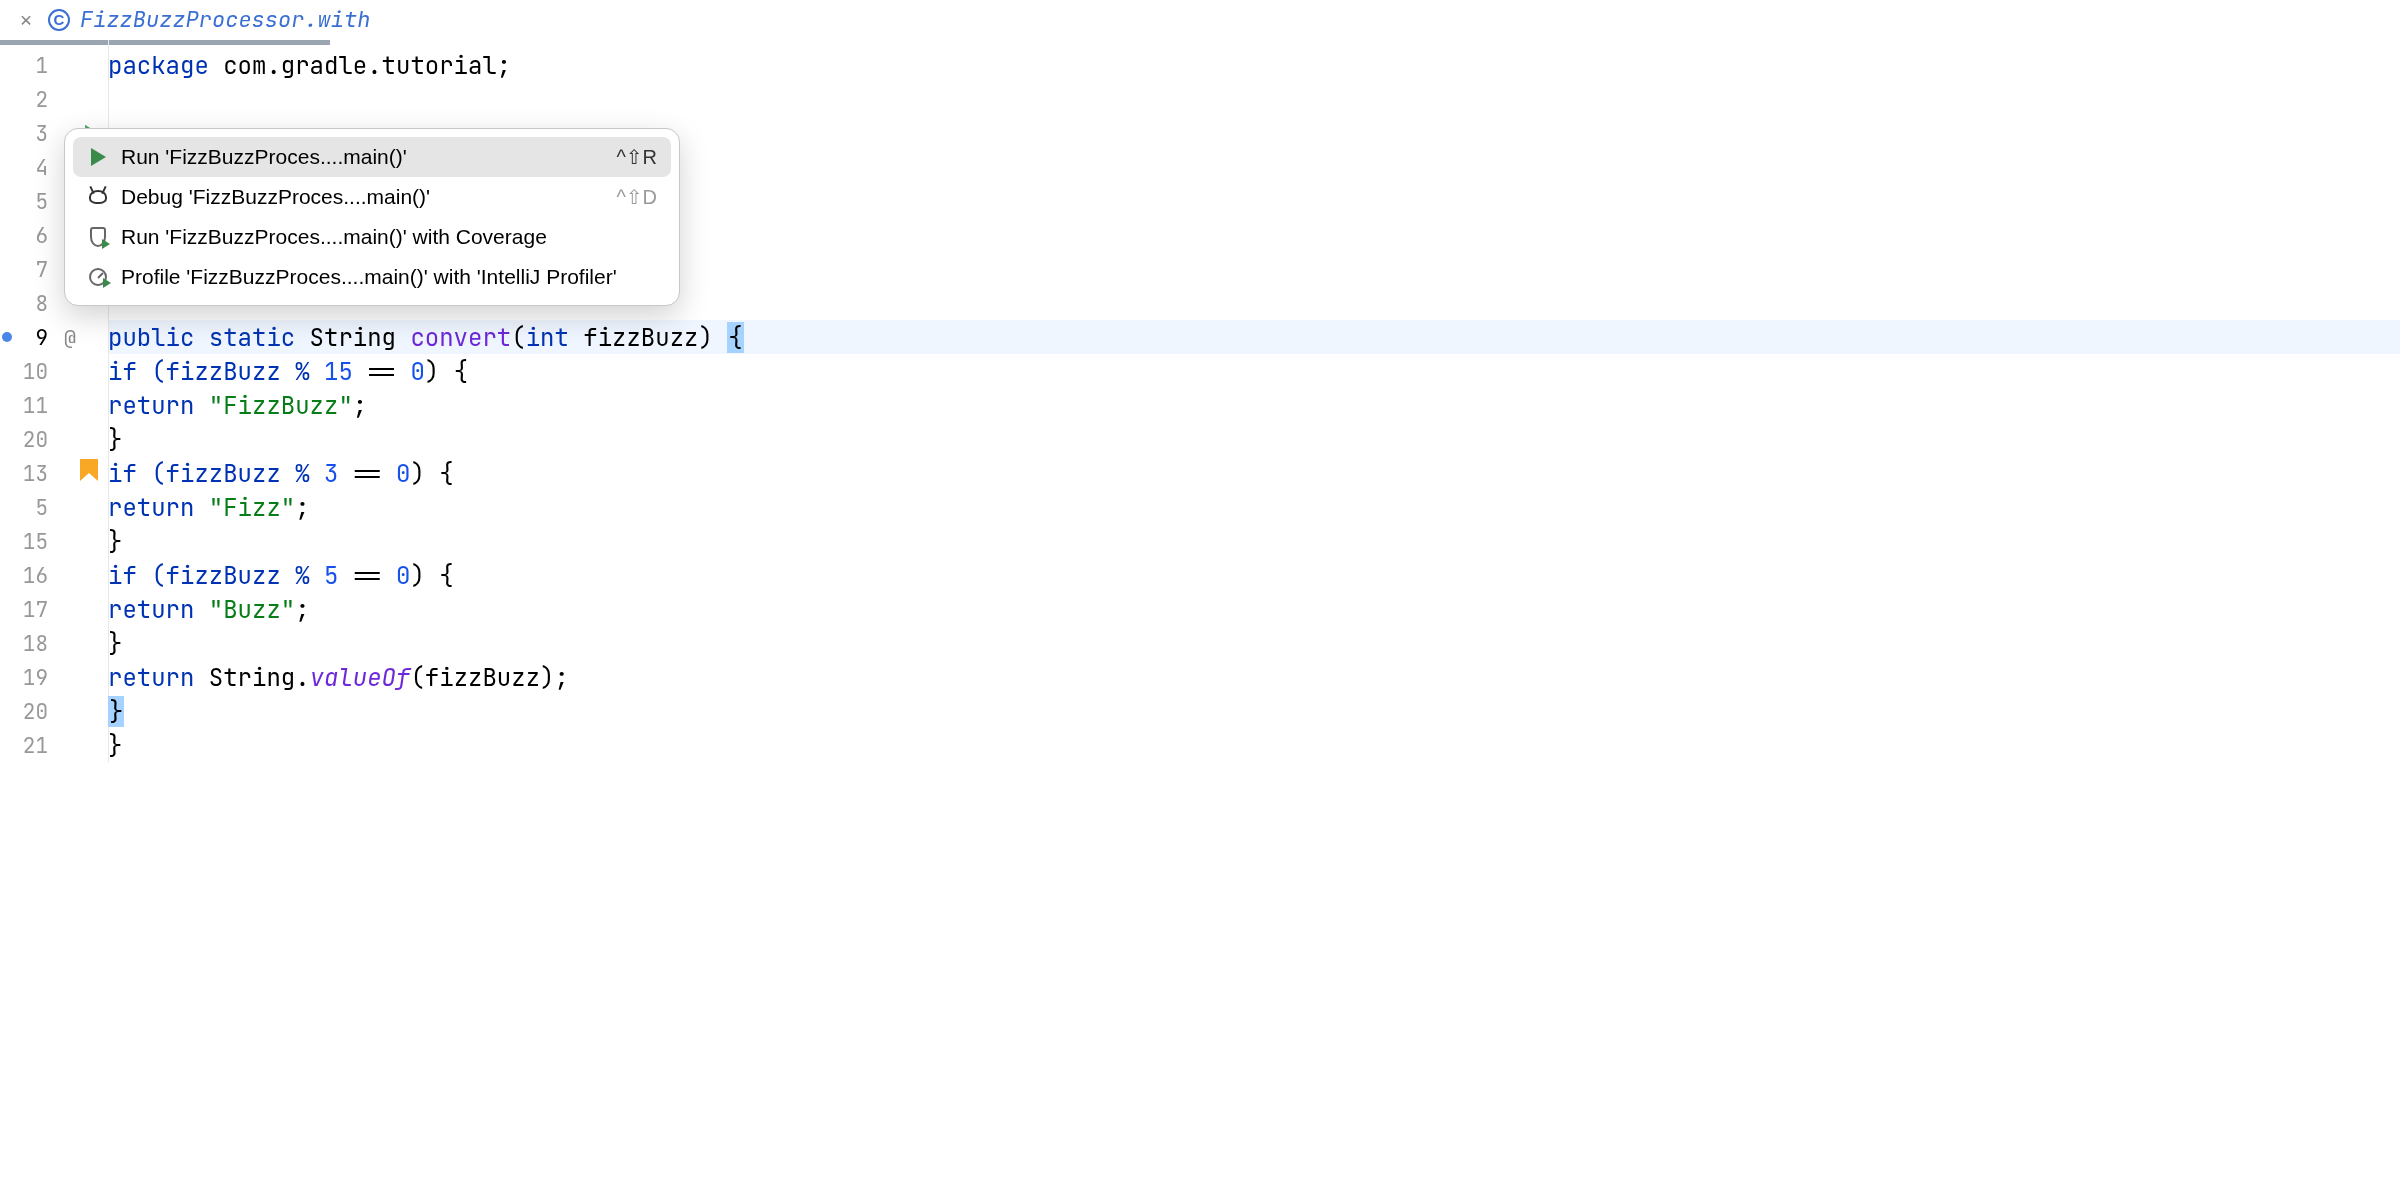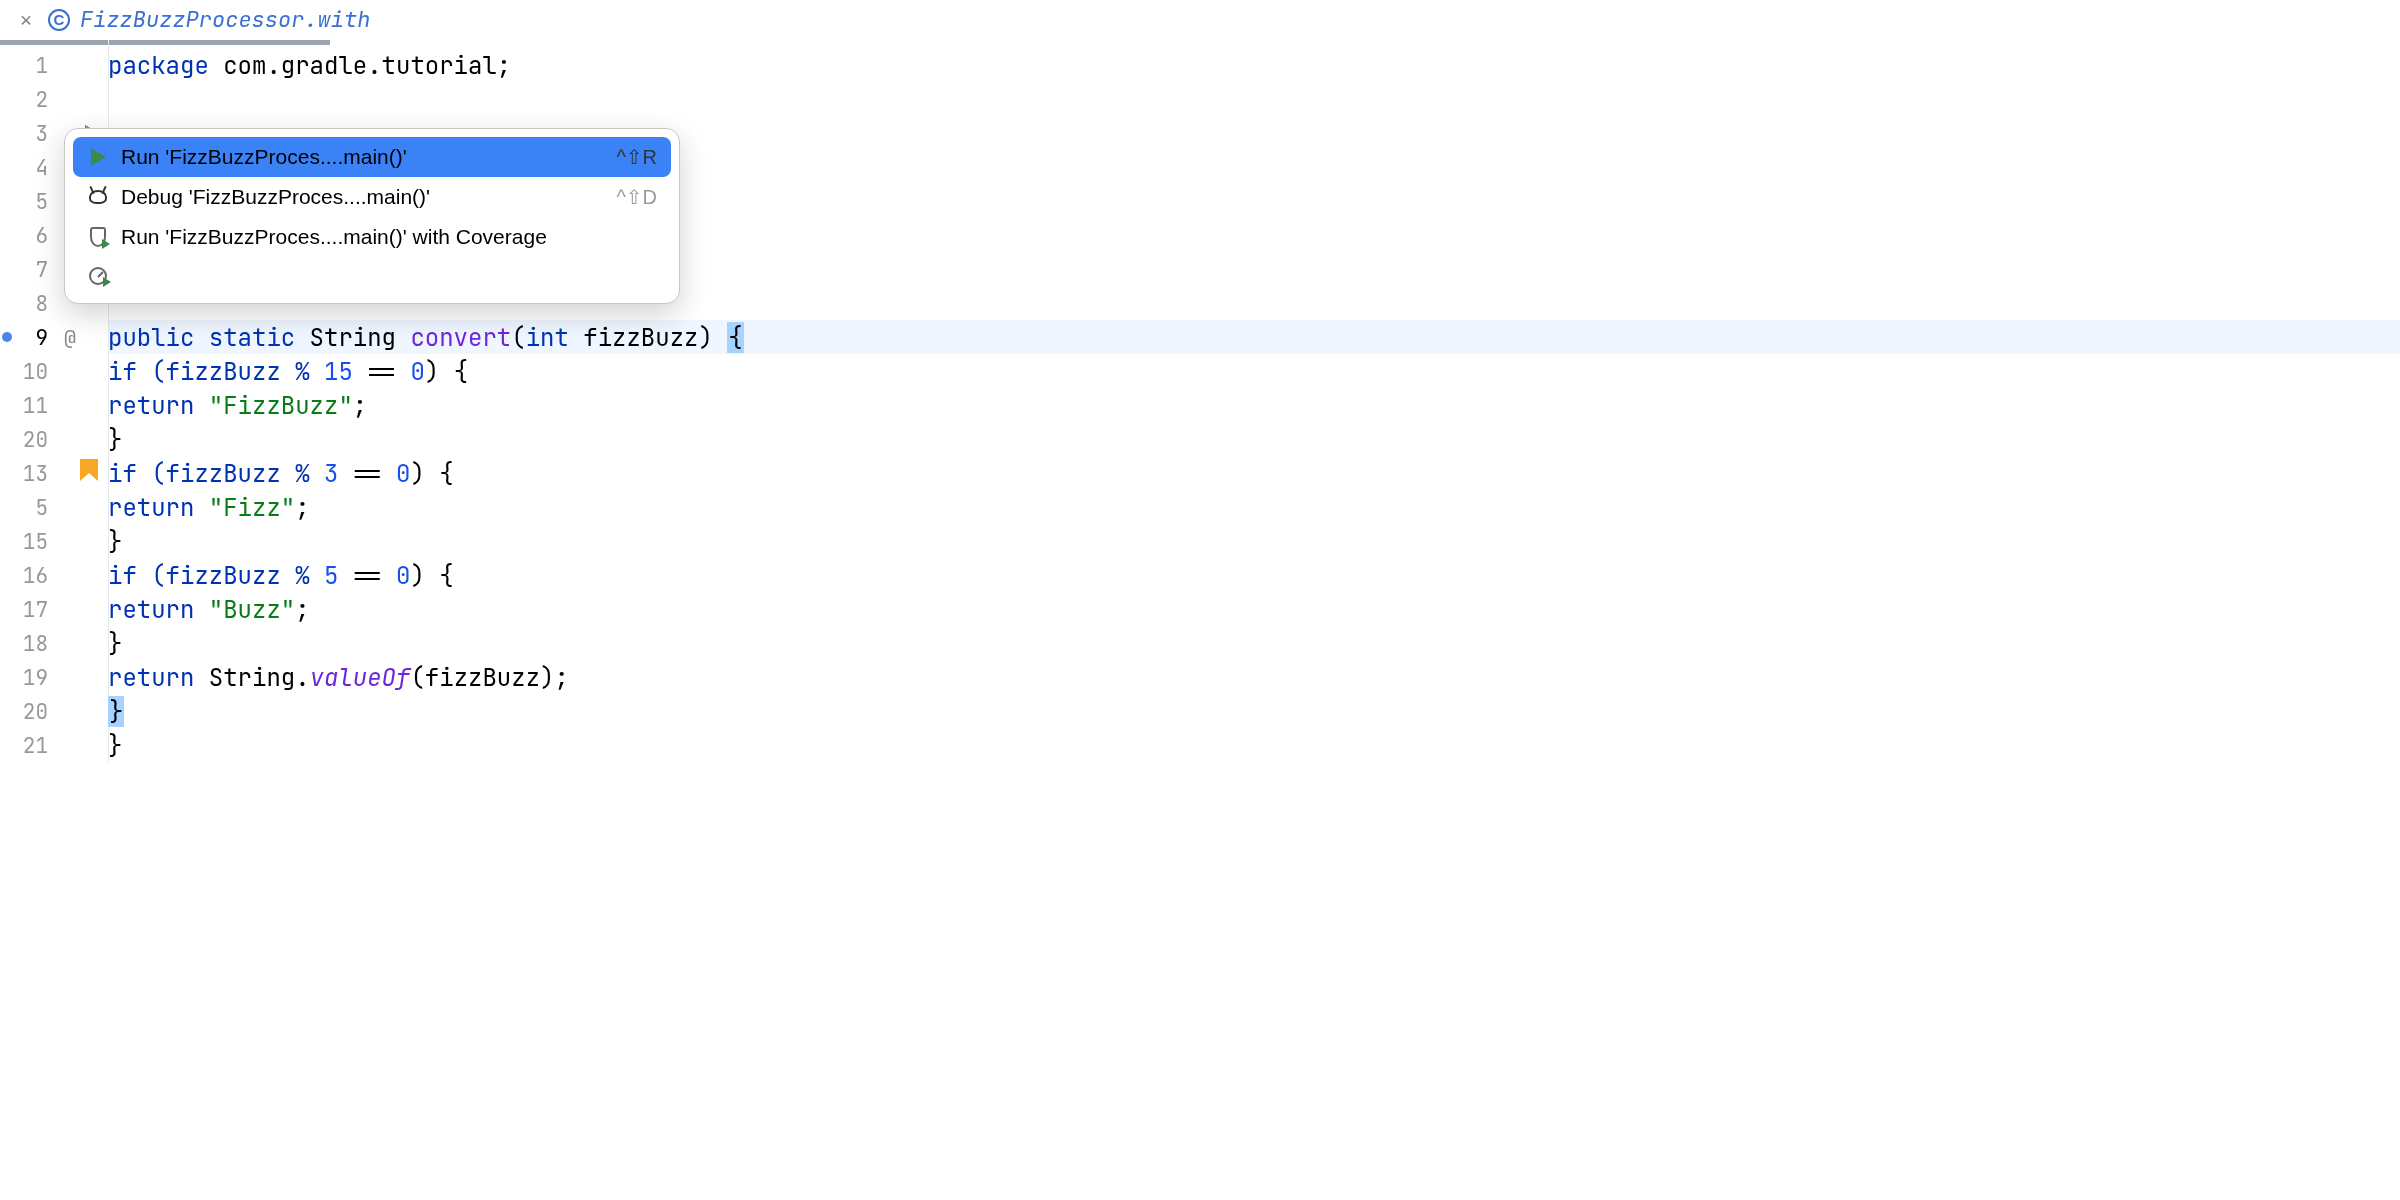--- a/index.html
+++ b/index.html
@@ -168,21 +168,21 @@
   }
   .popup-item {
     display: flex;
     align-items: center;
     gap: 12px;
     padding: 8px 14px;
     border-radius: 8px;
     font-size: 21px;
     color: #000;
   }
-  .popup-item.sel { background: #3b82f6; }
+  .popup-item.sel { background: #e5e5e5; }
   .popup-item .shortcut {
     margin-left: auto;
     color: #333;
     font-size: 20px;
   }
   .popup-item.dim .shortcut { color: #9a9a9a; }
   .pi-icon { width: 22px; height: 22px; display:flex; align-items:center; justify-content:center; flex-shrink:0; }
   .pi-run {
     width: 0; height: 0;
     border-top: 9px solid transparent;
@@ -356,14 +356,15 @@
   <div class="popup-item">
     <span class="pi-icon">
         <span class="pi-shield"></span>
       </span>
     <span>Run 'FizzBuzzProces....main()' with Coverage</span>
   </div>
   <div class="popup-item">
     <span class="pi-icon">
         <span class="pi-profile"></span>
       </span>
+    <span>Profile 'FizzBuzzProces....main()' with 'IntelliJ Profiler'</span>
   </div>
 </div>
 
 </body></html>

